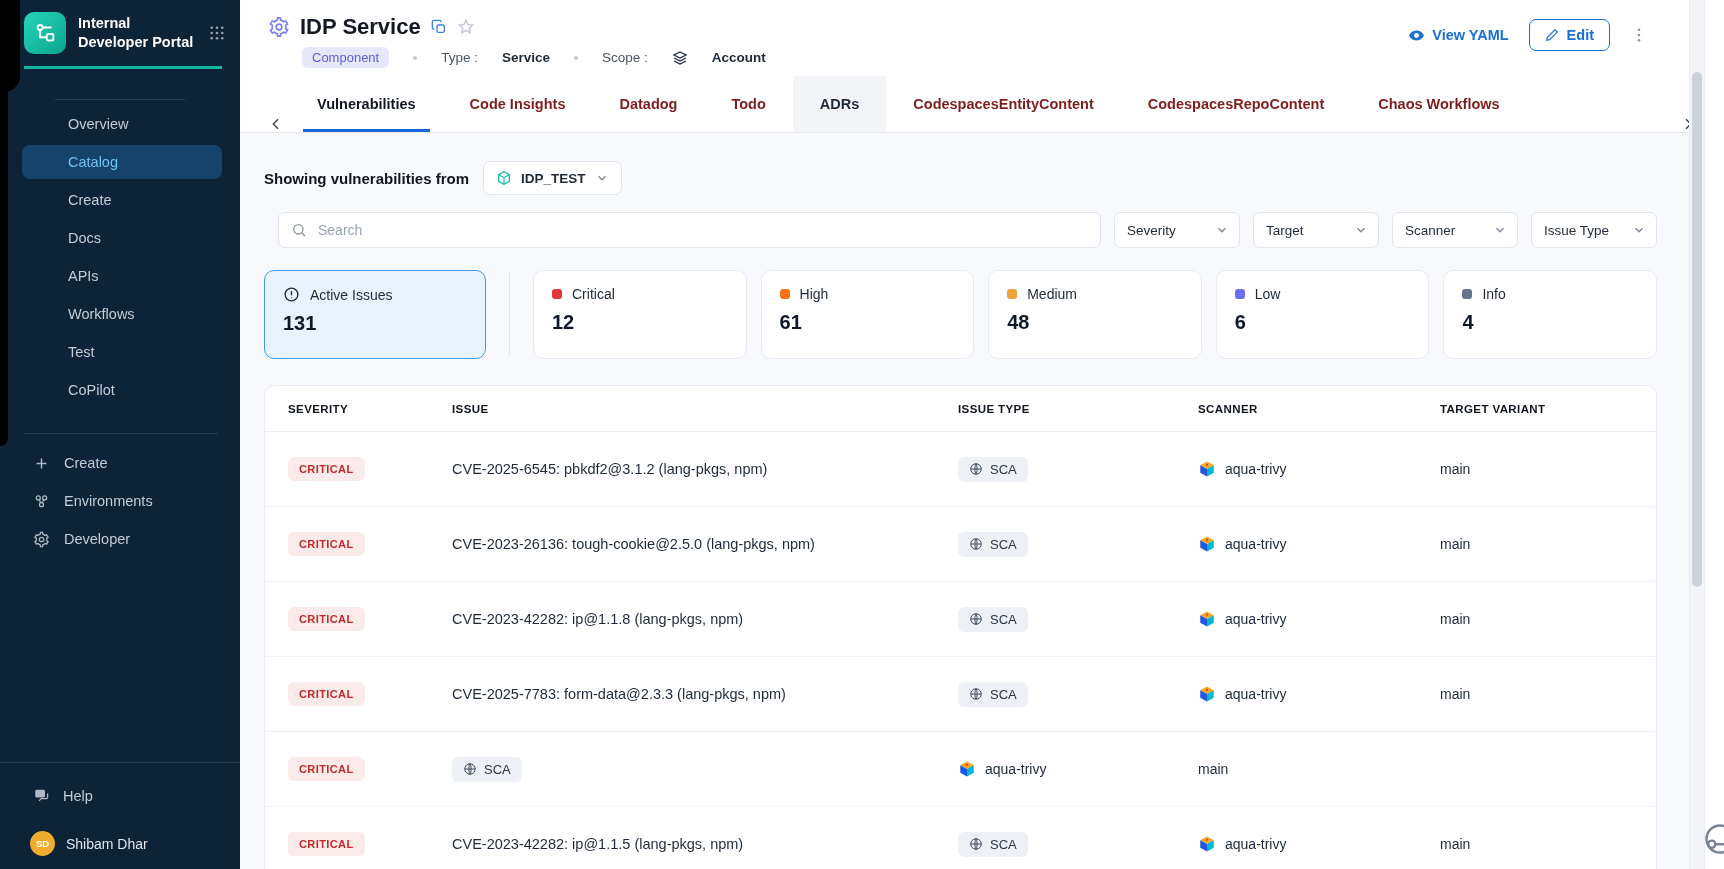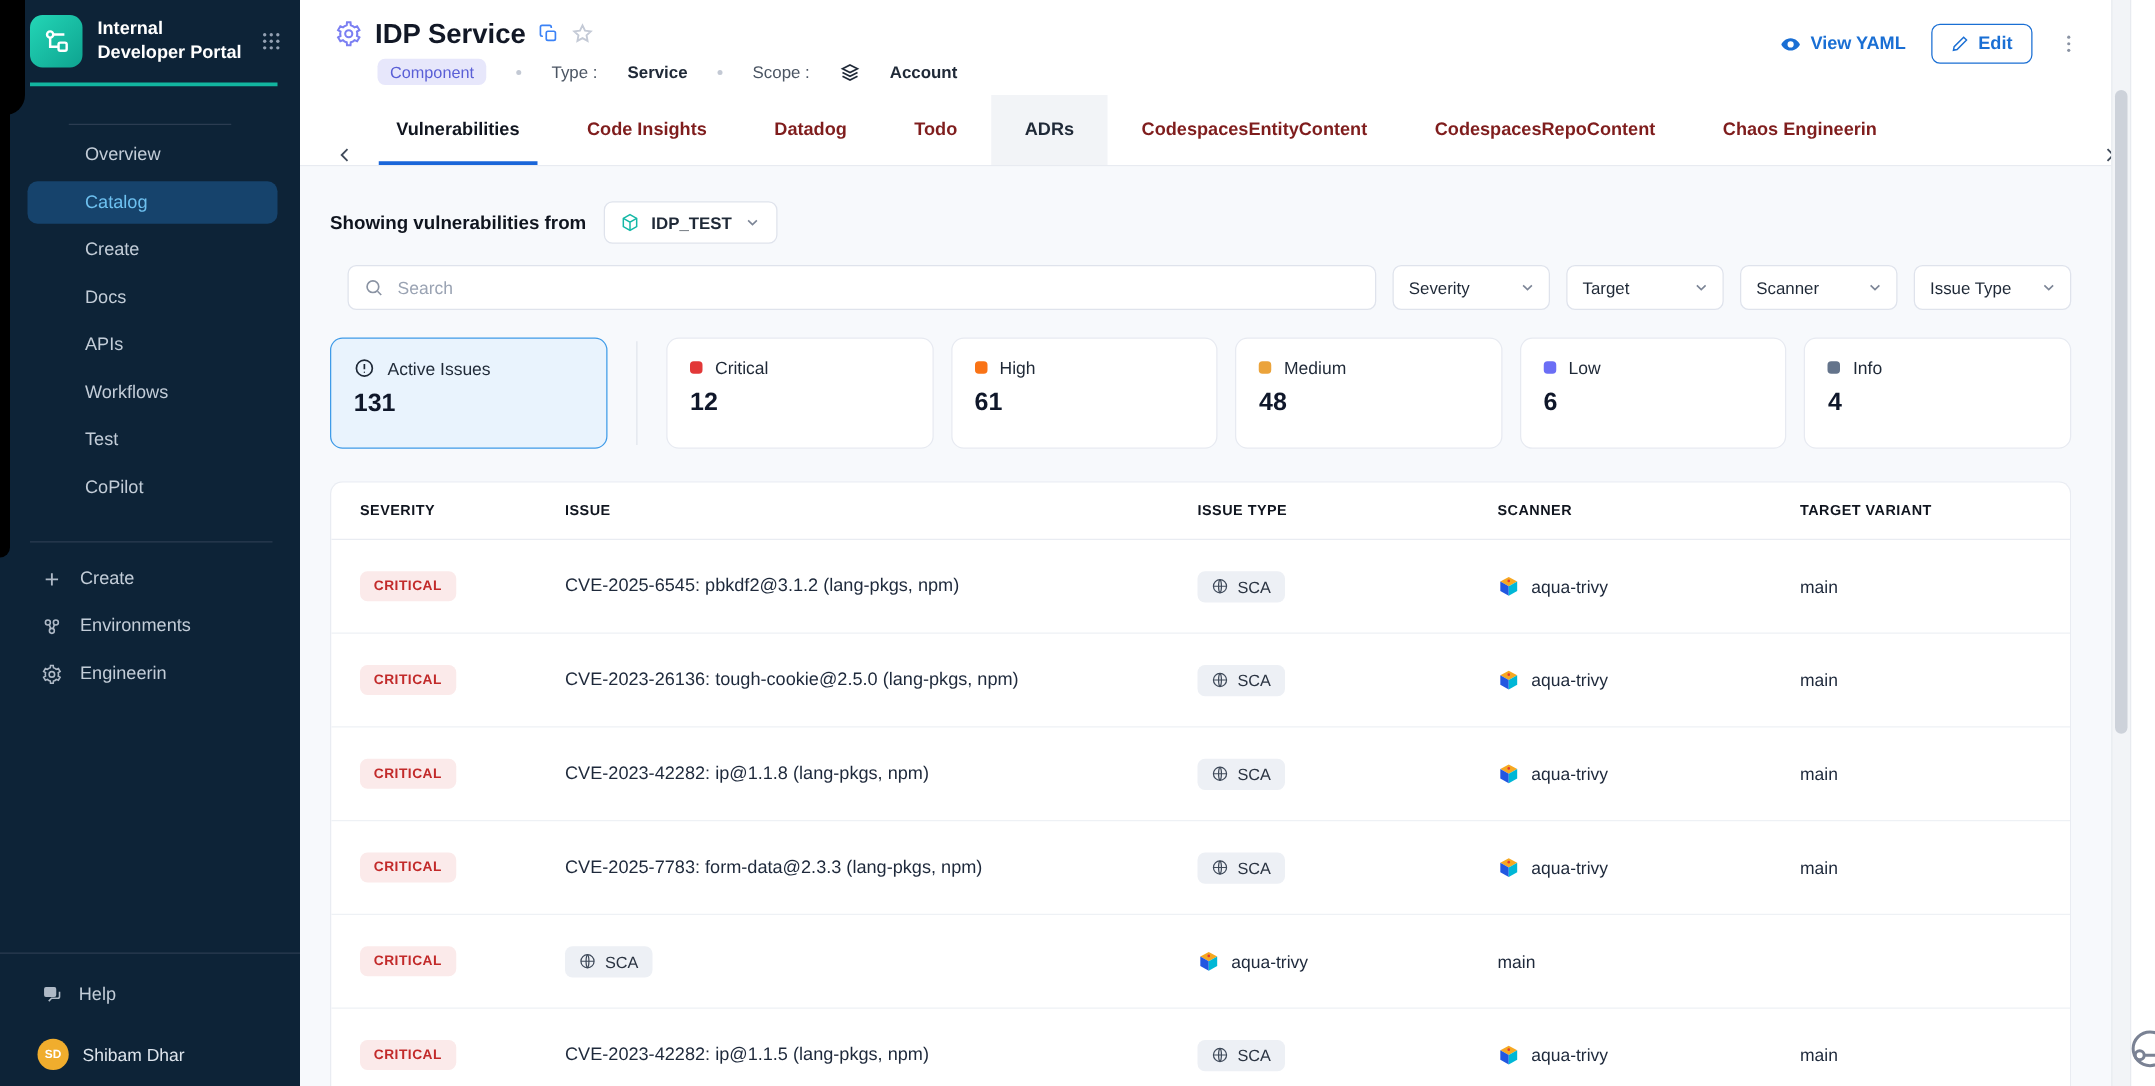--- a/index.html
+++ b/index.html
@@ -33,21 +33,21 @@
   .sidebar-footer { position:absolute; left:0; right:0; top:762px; }
   .footer-divider { height:1px; background:#2b3c51; }
   .help-row { display:flex; align-items:center; gap:12px; padding:24px 0 0 33px; font-size:14.5px; cursor:pointer; }
   .hicon { width:18px; height:18px; color:#aeb9c6; }
   .user-row { display:flex; align-items:center; gap:11px; padding:26px 0 0 30px; font-size:14px; color:#dde4ec; }
   .avatar { width:25px; height:25px; border-radius:50%; background:#f0ad2d; color:#fff; font-size:9.5px; font-weight:bold; display:flex; align-items:center; justify-content:center; flex:none; }
 
   
   .main { flex:1; height:869px; position:relative; background:#f7f9fc; overflow:hidden; }
   .main-top { background:#fff; }
-  .header-row { display:flex; align-items:flex-start; padding:14px 60px 0 28px; }
+  .header-row { display:flex; align-items:flex-start; padding:14px 76px 0 28px; }
   .title-line { display:flex; align-items:center; gap:10px; }
   .entity-gear { width:22px; height:22px; color:#7b7ff2; }
   .page-title { font-size:22px; font-weight:bold; color:#121826; }
   .copy-ic { width:16px; height:16px; color:#3b82f6; cursor:pointer; }
   .star-ic { width:18px; height:18px; color:#c4cad6; cursor:pointer; }
   .meta-line { display:flex; align-items:center; gap:24px; margin:7px 0 0 34px; font-size:13.5px; color:#4b5563; }
   .kind-badge { background:#e7e7fb; color:#5a5fd6; padding:3px 10px; border-radius:6px; font-size:13px; }
   .dot-sep { width:4px; height:4px; border-radius:50%; background:#c3c9d4; }
   .meta-val { font-weight:bold; color:#1f2937; }
   .stack-ic { width:16px; height:16px; color:#1f2937; }
@@ -178,21 +178,21 @@
           </span>
           <span>Environments</span>
         </div>
         <div class="action-item">
           <span class="aicon" data-icon="gear-icon">
             <svg viewBox="0 0 24 24" fill="none" stroke="currentColor" stroke-width="1.8">
               <circle cx="12" cy="12" r="3.1"></circle>
               <path d="M19.2 13.9a7.6 7.6 0 000-3.8l2.1-1.3-2-3.4-2.3 1a7.6 7.6 0 00-3.2-1.9L13.5 2h-3l-.3 2.5A7.6 7.6 0 007 6.4l-2.3-1-2 3.4 2.1 1.3a7.6 7.6 0 000 3.8l-2.1 1.3 2 3.4 2.3-1a7.6 7.6 0 003.2 1.9l.3 2.5h3l.3-2.5a7.6 7.6 0 003.2-1.9l2.3 1 2-3.4z"></path>
             </svg>
           </span>
-          <span>Engineerin</span>
+          <span>Developer</span>
         </div>
       </div>
 
     <div class="sidebar-footer">
       <div class="footer-divider"></div>
       <div class="help-row">
         <span class="hicon" data-icon="help-icon">
             <svg viewBox="0 0 24 24" fill="none" stroke="currentColor" stroke-width="1.7">
               <rect x="3" y="3.5" width="13" height="10.5" rx="2" fill="currentColor" stroke="none"></rect>
               <text x="9.5" y="11.8" font-size="8.5" font-weight="bold" fill="#0d2337" text-anchor="middle">?</text>
@@ -283,21 +283,21 @@
             </svg>
           </span>
         <div class="tabs">
             <div class="tab active">Vulnerabilities</div>
             <div class="tab">Code Insights</div>
             <div class="tab">Datadog</div>
             <div class="tab">Todo</div>
             <div class="tab highlighted">ADRs</div>
             <div class="tab">CodespacesEntityContent</div>
             <div class="tab">CodespacesRepoContent</div>
-            <div class="tab">Chaos Engineerin</div>
+            <div class="tab">Chaos Workflows</div>
           </div>
         <span class="tab-chev right" data-icon="chevron-right-icon">
             <svg viewBox="0 0 24 24" fill="none" stroke="currentColor" stroke-width="2.2">
               <path d="M9 5l7 7-7 7"></path>
             </svg>
           </span>
       </div>
     </div>
 
     <div class="content">

